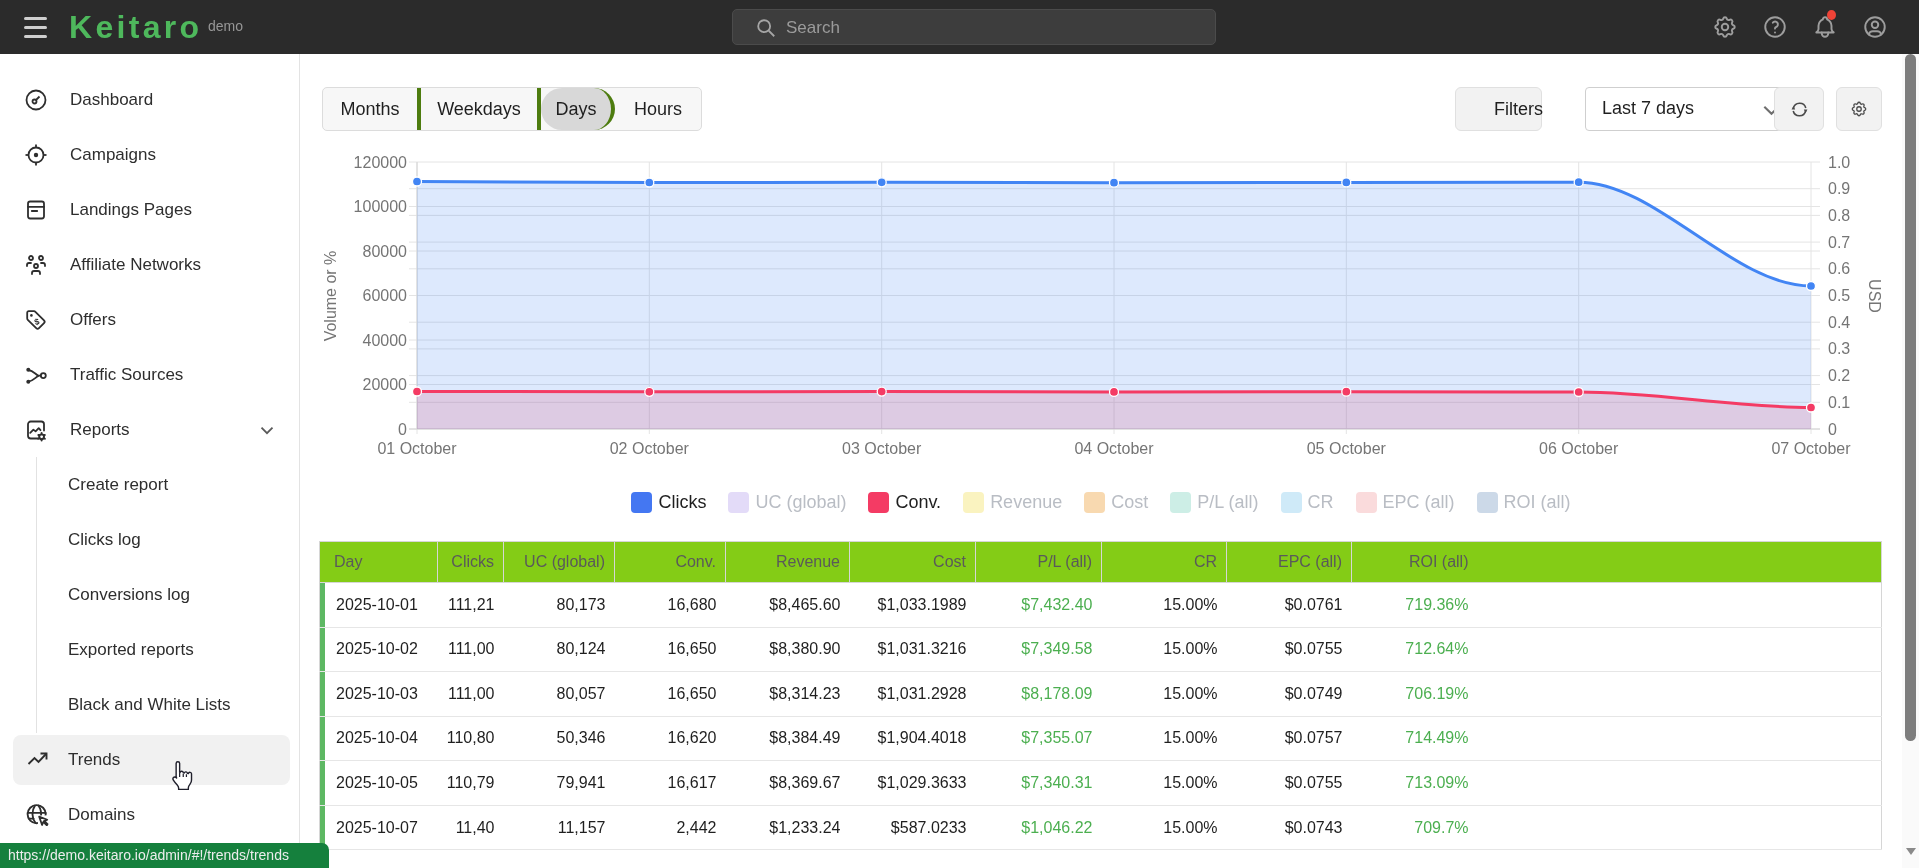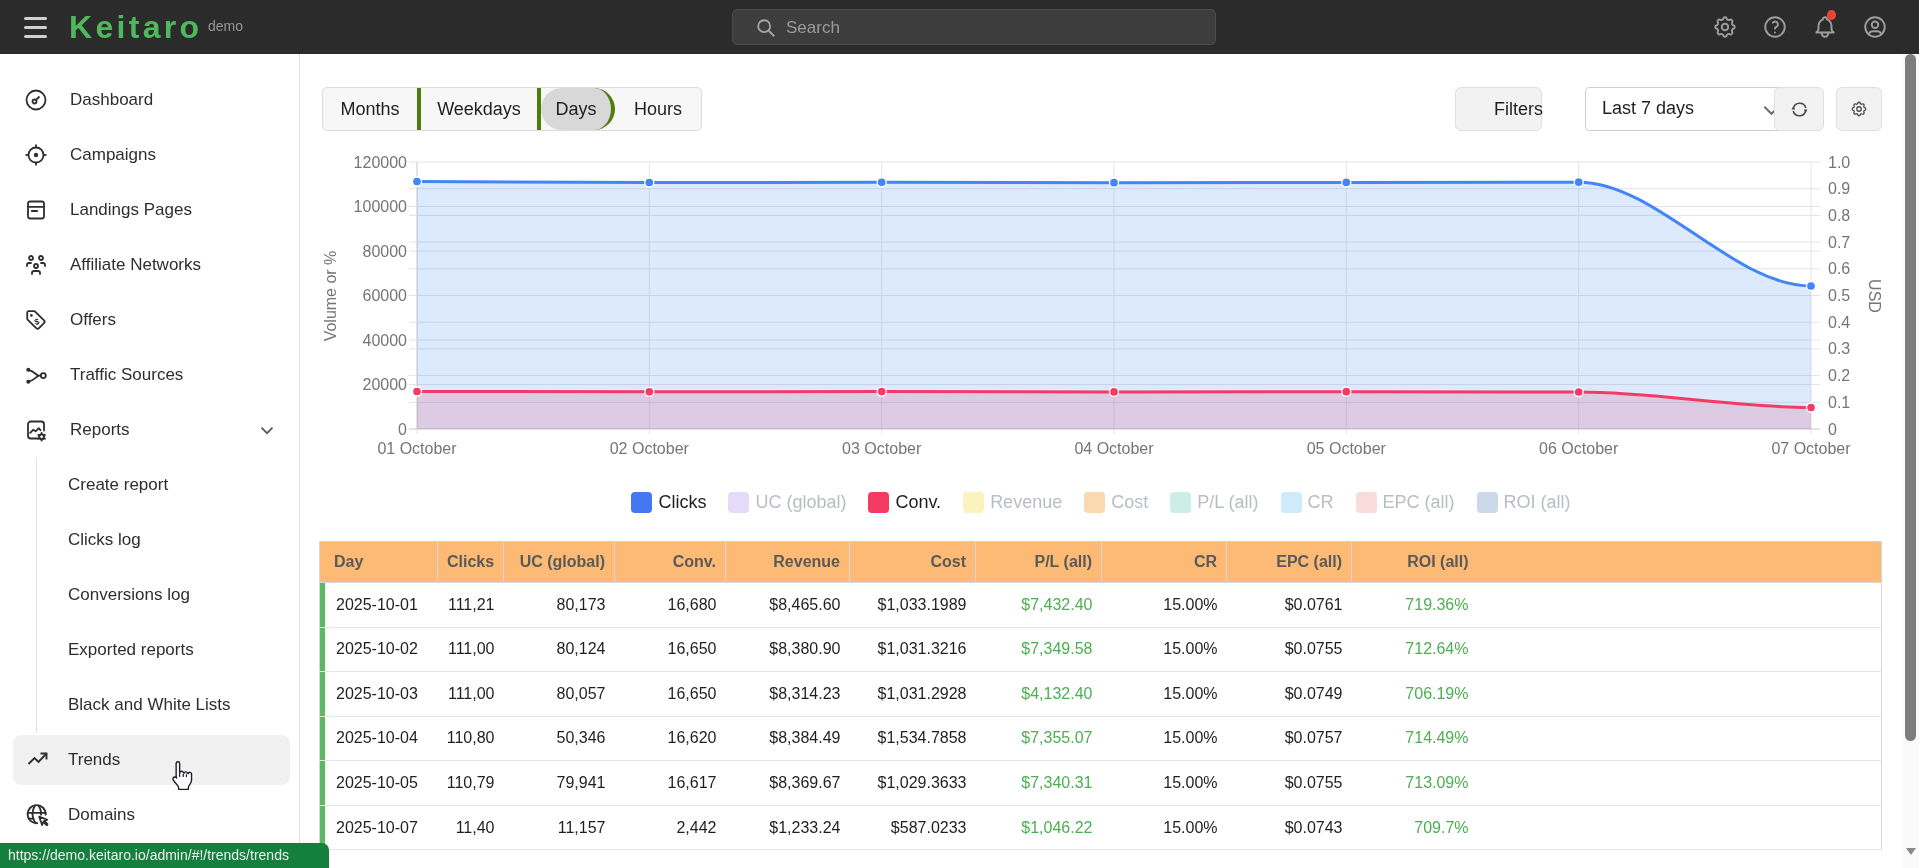--- a/index.html
+++ b/index.html
@@ -45,21 +45,21 @@
 #legend { position:absolute; left:300px; top:491px; width:1602px; height:22px;
   display:flex; justify-content:center; align-items:center; }
 #legend .item { display:flex; align-items:center; margin:0 11px; }
 #legend .sq { width:21px; height:21px; border-radius:4px; margin-right:6px; }
 #legend .lab { font-size:18px; color:#1f1f1f; }
 #legend .off { color:#b9bdc4; }
 
 
 #tablewrap { position:absolute; left:319px; top:541px; width:1562px; }
 table { border-collapse:collapse; table-layout:fixed; width:1562px; font-size:16px; }
-th { height:41px; background:#fdba74; color:#5a5a5a; font-weight:bold;
+th { height:41px; background:#84cc16; color:#5a5a5a; font-weight:normal;
   border:1px solid #d6d6d6; border-left:none; padding:0 9px; white-space:nowrap; }
 th:first-child { border-left:1px solid #d6d6d6; padding-left:14px; }
 td { height:44.57px; color:#1f1f1f; border-bottom:1px solid #e6e6e6; padding:0 9px; white-space:nowrap; }
 td:first-child { padding-left:9px; border-left:1px solid #d6d6d6; }
 td:last-child { border-right:1px solid #d6d6d6; }
 tr.datarow td:first-child { box-shadow:inset 5px 0 0 #5db863; padding-left:16px; }
 .ra { text-align:right; }
 .la { text-align:left; }
 .green { color:#4caf50; }
 
@@ -429,33 +429,33 @@
           <td class="ra green">712.64%</td>
           <td></td>
         </tr>
 <tr class="datarow">
           <td>2025-10-03</td>
           <td class="ra">111,00</td>
           <td class="ra">80,057</td>
           <td class="ra">16,650</td>
           <td class="ra">$8,314.23</td>
           <td class="ra">$1,031.2928</td>
-          <td class="ra green">$4,132.40</td>
+          <td class="ra green">$8,178.09</td>
           <td class="ra">15.00%</td>
           <td class="ra">$0.0749</td>
           <td class="ra green">706.19%</td>
           <td></td>
         </tr>
 <tr class="datarow">
           <td>2025-10-04</td>
           <td class="ra">110,80</td>
           <td class="ra">50,346</td>
           <td class="ra">16,620</td>
           <td class="ra">$8,384.49</td>
-          <td class="ra">$1,534.7858</td>
+          <td class="ra">$1,904.4018</td>
           <td class="ra green">$7,355.07</td>
           <td class="ra">15.00%</td>
           <td class="ra">$0.0757</td>
           <td class="ra green">714.49%</td>
           <td></td>
         </tr>
 <tr class="datarow">
           <td>2025-10-05</td>
           <td class="ra">110,79</td>
           <td class="ra">79,941</td>

